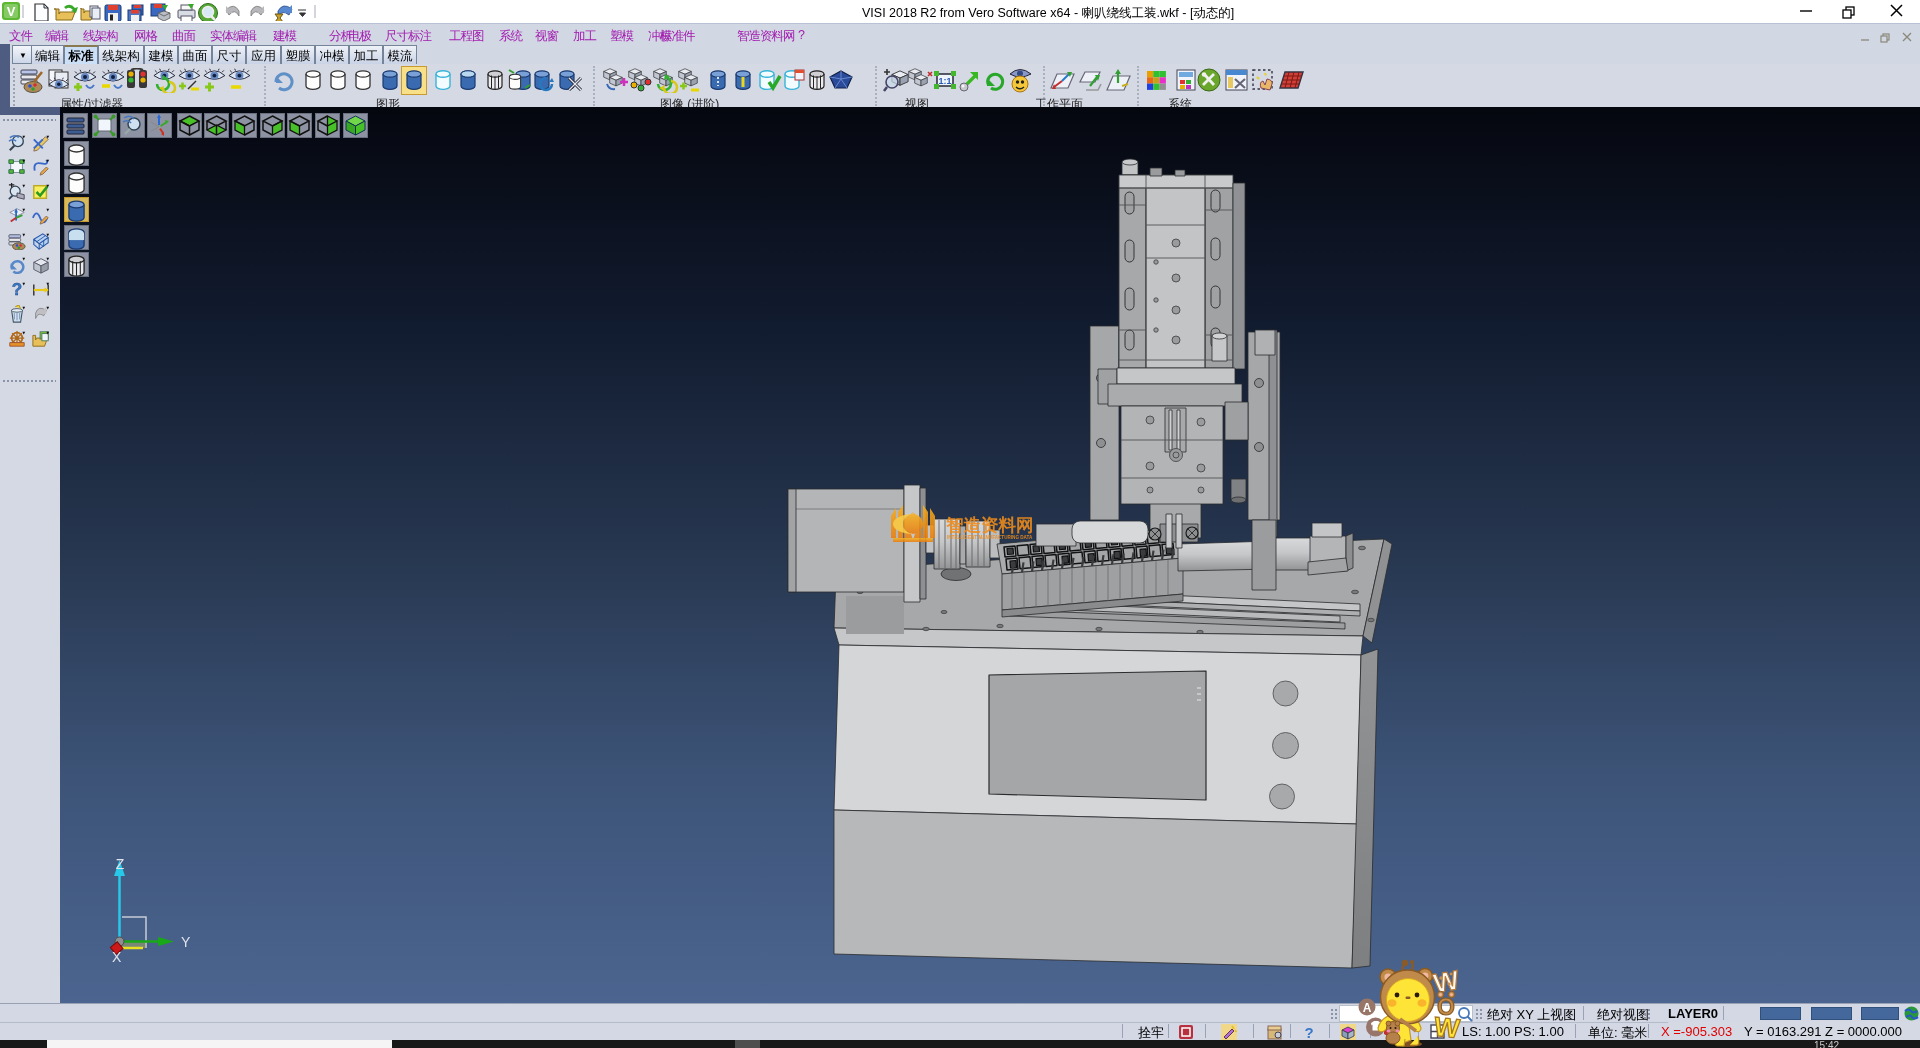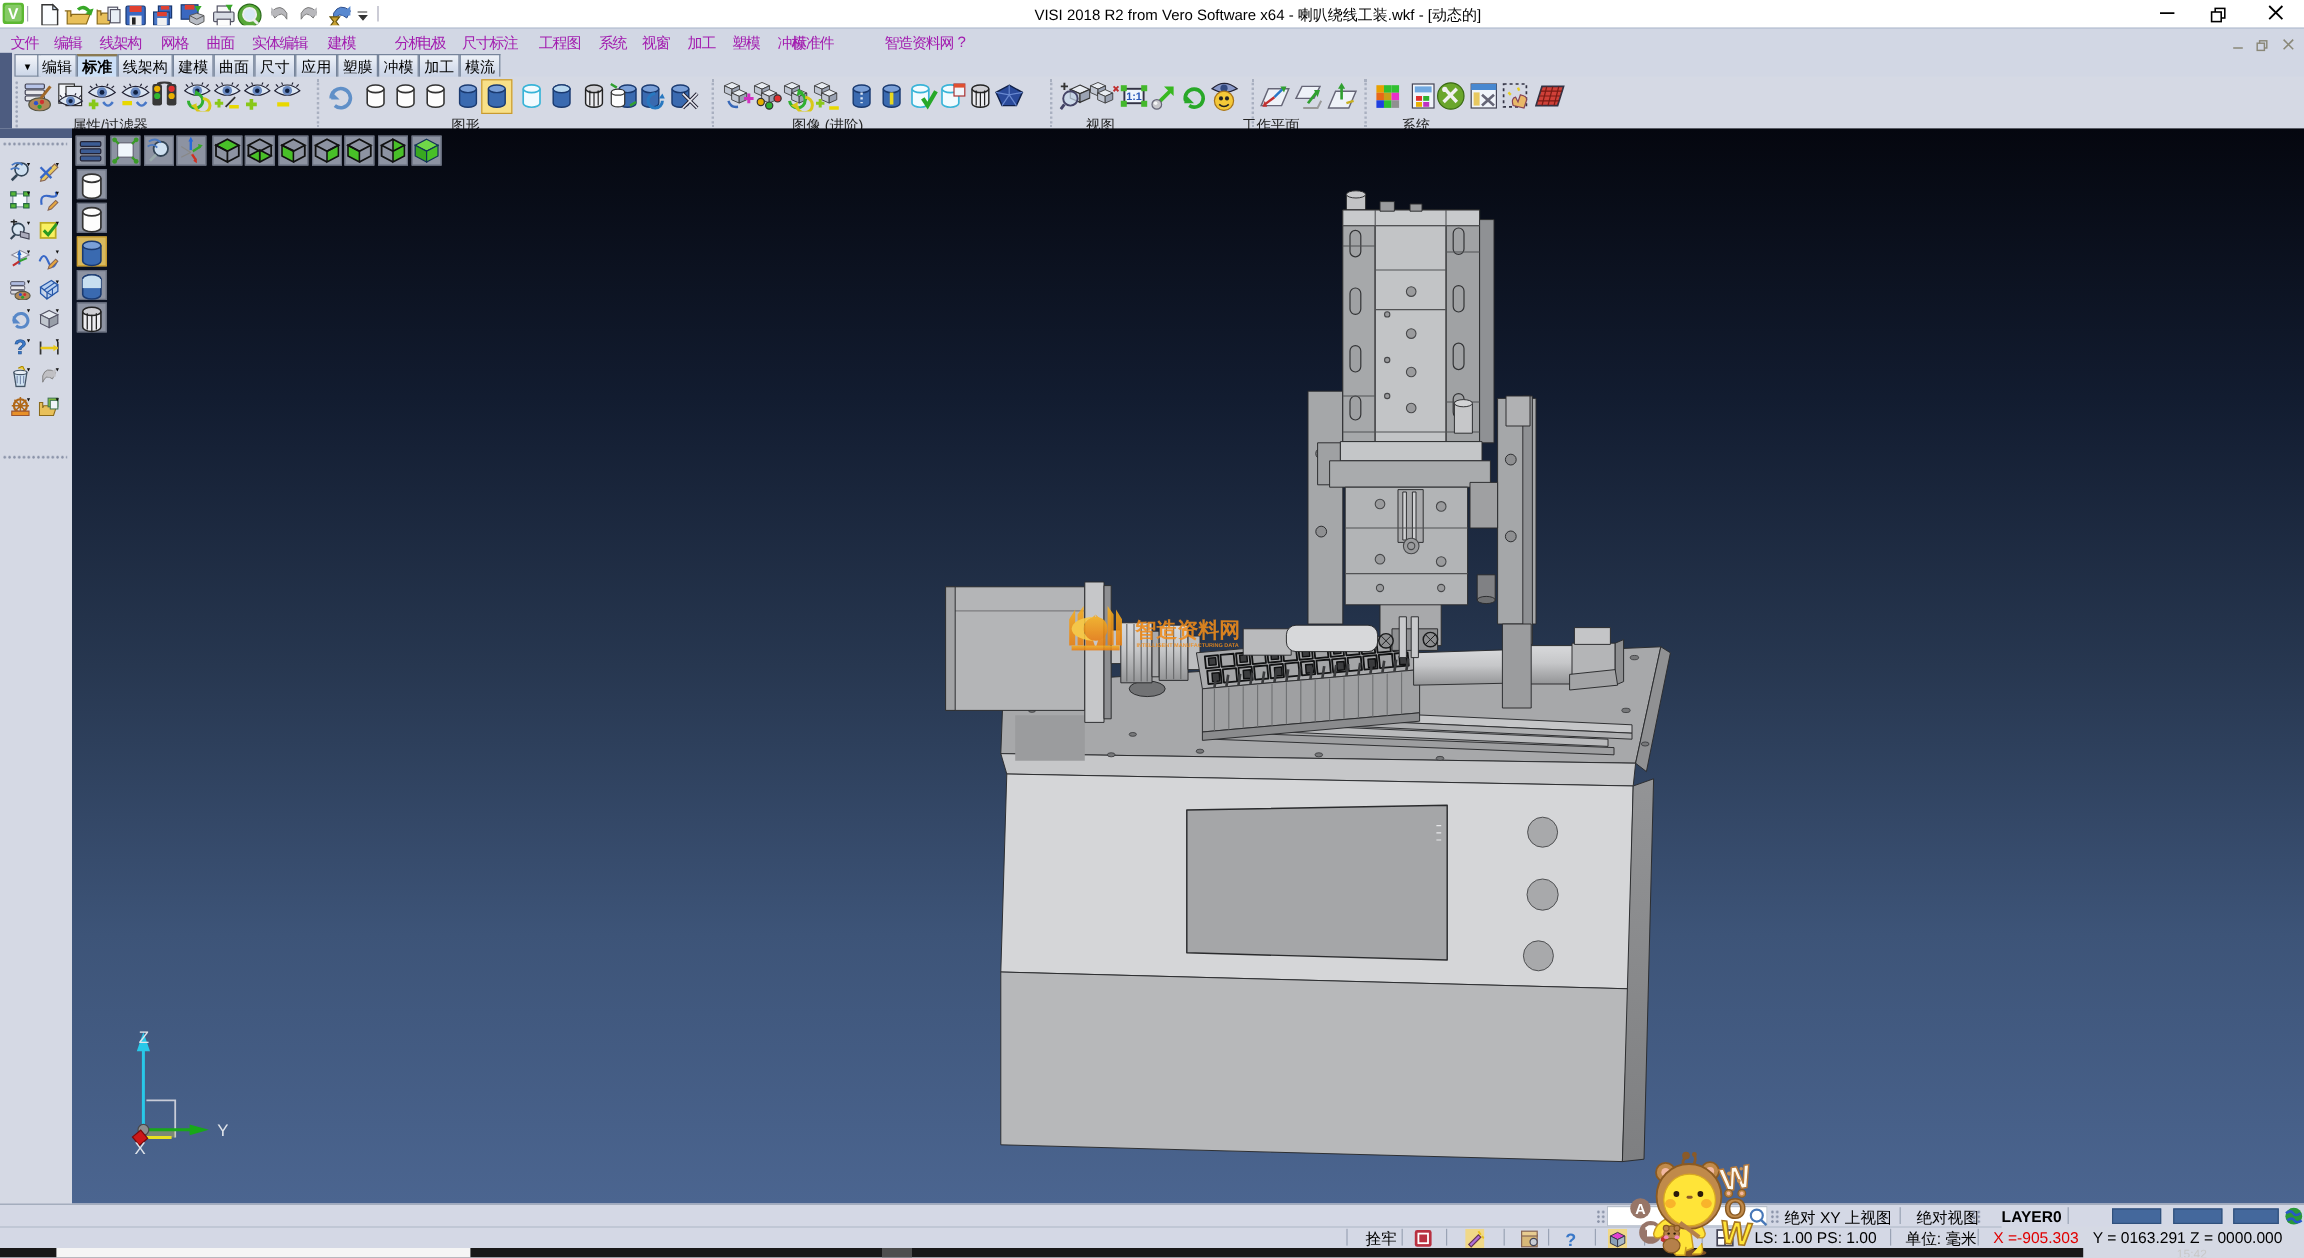--- a/index.html
+++ b/index.html
@@ -27,21 +27,21 @@
 .sideicon { position:absolute; width:18px; height:18px; }
 #viewport { position:absolute; left:60px; top:107px; width:1860px; height:896px;
   background:linear-gradient(180deg,#05070f 0%,#121c30 25%,#273750 50%,#3d5478 75%,#4b6590 100%); }
 .vbtn { position:absolute; width:25px; height:25px; background:#8d93a2; border:1px solid #6a7080; }
 .vbtn.sel2 { background:#d8b95e; border:1px solid #c89a2a; }
 #status1 { position:absolute; left:0; top:1003px; width:1920px; height:19px; background:#d4d8e5; border-top:1px solid #98a2b4; font-size:13px; }
 #status2 { position:absolute; left:0; top:1022px; width:1668px; height:18px; background:#d4d8e5; border-top:1px solid #b4bcca; font-size:13px; }
 .s1t { position:absolute; top:2px; color:#000; white-space:nowrap; }
 .s2t { position:absolute; top:1px; color:#000; white-space:nowrap; }
 .vsep { position:absolute; top:2px; width:0; height:14px; border-left:1px solid #9aa3b5; }
-#taskbar { position:absolute; left:0; top:1040px; width:1736px; height:8px; background:#181818; }
+#taskbar { position:absolute; left:0; top:1040px; width:1920px; height:8px; background:#181818; }
 #scene { position:absolute; left:60px; top:107px; }
 #cartoon { position:absolute; left:1330px; top:940px; }
 .sicon { position:absolute; top:1px; width:16px; height:16px; }
 </style>
 </head>
 <body>
 
 <div id="titlebar">
   <div id="title-text">VISI 2018 R2 from Vero Software x64 - 喇叭绕线工装.wkf - [动态的]</div>
   <svg class="qa" style="left:2px" width="330" height="21">

